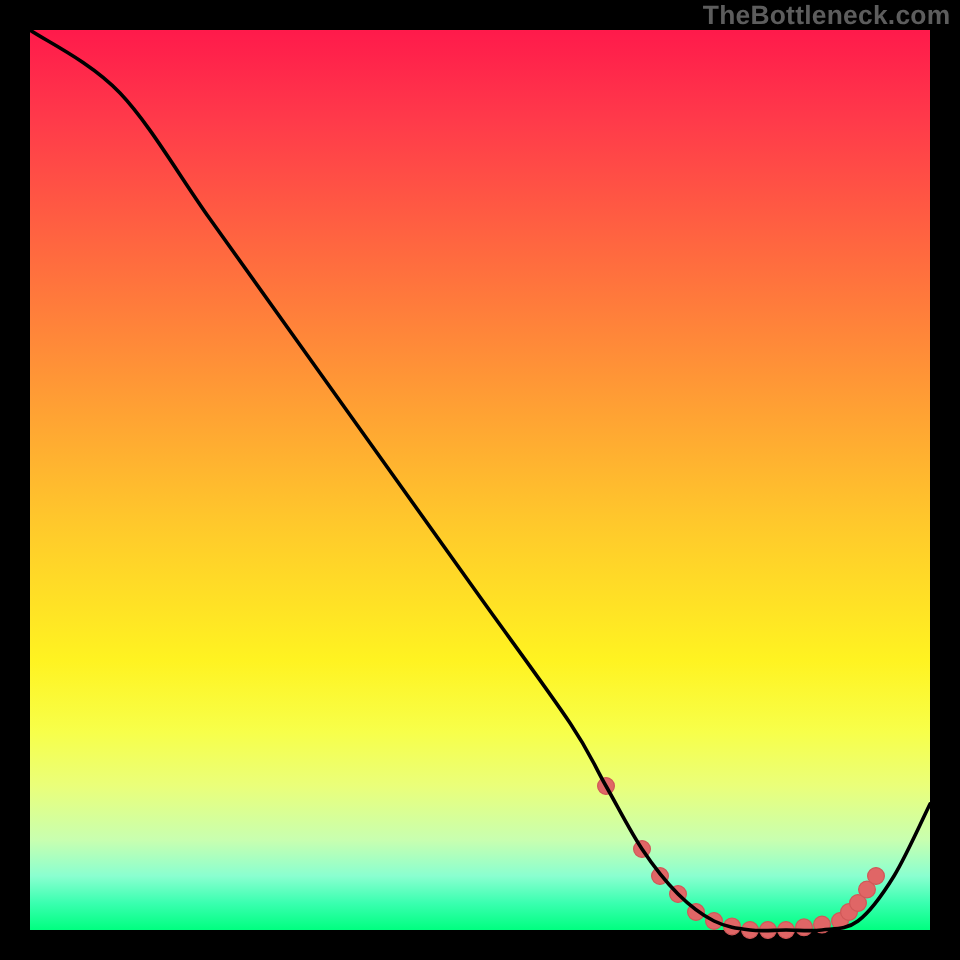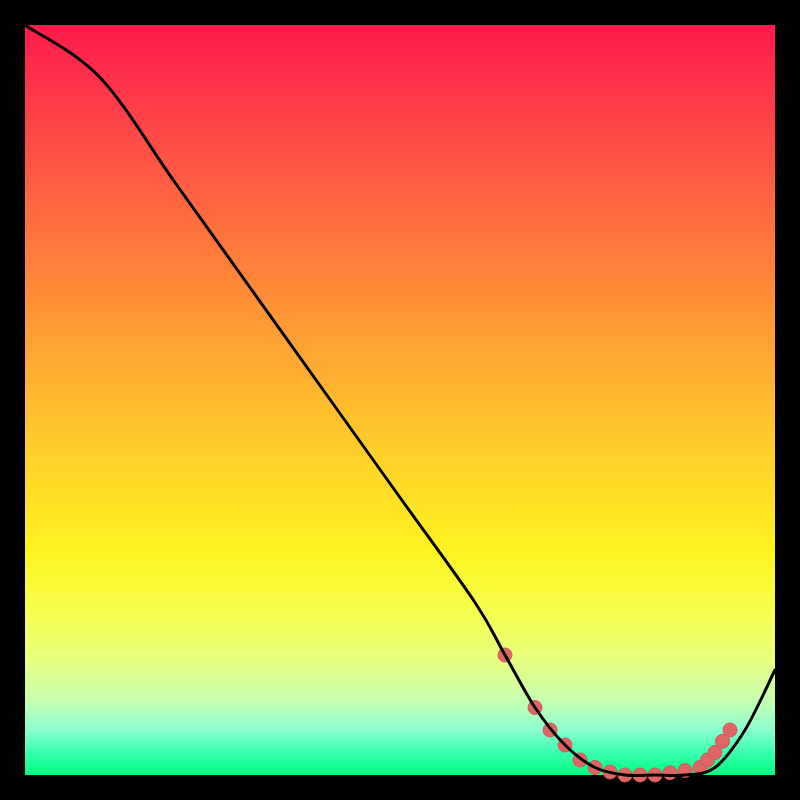--- a/index.html
+++ b/index.html
@@ -45,20 +45,21 @@
     left: 0;
     top: 0;
   }
 </style>
 </head>
 <body>
 
 <div class="stage">
   <div class="plot-area"></div>
 
+  <div class="watermark">TheBottleneck.com</div>
 
   <svg class="layer" width="800" height="800">
     <g id="marker-group">
         <circle cx="505" cy="655" r="7" fill="#e06666" stroke="#d05858" stroke-width="1"></circle>
         <circle cx="535" cy="707.5" r="7" fill="#e06666" stroke="#d05858" stroke-width="1"></circle>
         <circle cx="550" cy="730" r="7" fill="#e06666" stroke="#d05858" stroke-width="1"></circle>
         <circle cx="565" cy="745" r="7" fill="#e06666" stroke="#d05858" stroke-width="1"></circle>
         <circle cx="580" cy="760" r="7" fill="#e06666" stroke="#d05858" stroke-width="1"></circle>
         <circle cx="595" cy="767.5" r="7" fill="#e06666" stroke="#d05858" stroke-width="1"></circle>
         <circle cx="610" cy="772" r="7" fill="#e06666" stroke="#d05858" stroke-width="1"></circle>

